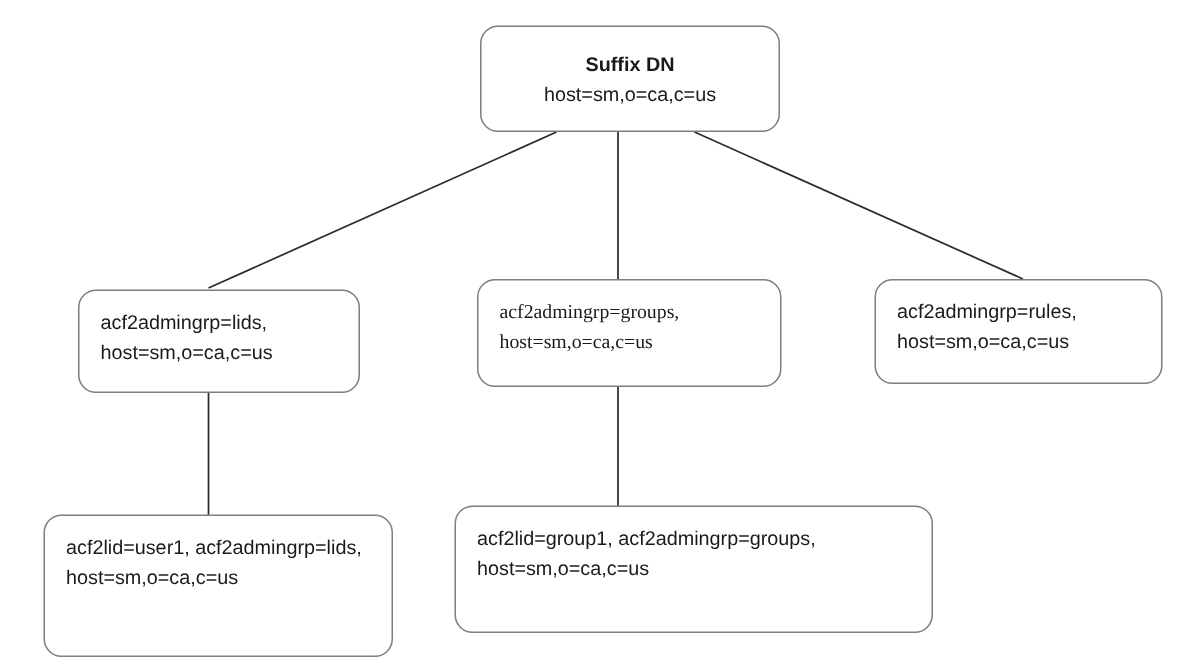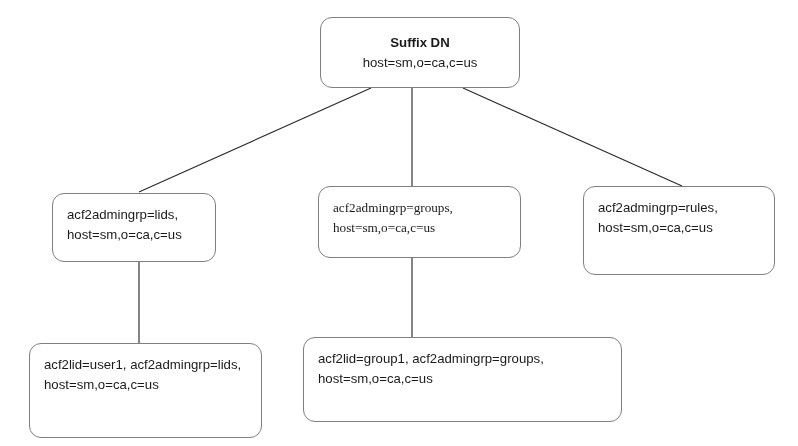--- a/index.html
+++ b/index.html
@@ -74,31 +74,31 @@
       <line x1="139" y1="262" x2="139" y2="344"></line>
       <line x1="412" y1="258" x2="412" y2="338"></line>
     </g>
   </svg>
 
   <div class="node centered" style="left:320px; top:17px; width:200px; height:71px;">
     <div class="node-line bold">Suffix DN</div>
     <div class="node-line">host=sm,o=ca,c=us</div>
   </div>
 
-  <div class="node lefted" style="left:52px; top:193px; width:164px; height:69px;">
+  <div class="node lefted" style="left:52px; top:193px; width:188px; height:69px;">
     <div class="node-line">acf2admingrp=lids,</div>
     <div class="node-line">host=sm,o=ca,c=us</div>
   </div>
 
   <div class="node lefted" style="left:318px; top:186px; width:203px; height:72px;font-family:Liberation Serif, serif;">
     <div class="node-line">acf2admingrp=groups,</div>
     <div class="node-line">host=sm,o=ca,c=us</div>
   </div>
 
-  <div class="node lefted" style="left:583px; top:186px; width:192px; height:89px;">
+  <div class="node lefted" style="left:583px; top:186px; width:192px; height:70px;">
     <div class="node-line">acf2admingrp=rules,</div>
     <div class="node-line">host=sm,o=ca,c=us</div>
   </div>
 
   <div class="node lefted" style="left:29px; top:343px; width:233px; height:95px;">
     <div class="node-line">acf2lid=user1, acf2admingrp=lids,</div>
     <div class="node-line">host=sm,o=ca,c=us</div>
   </div>
 
   <div class="node lefted" style="left:303px; top:337px; width:319px; height:85px;">

